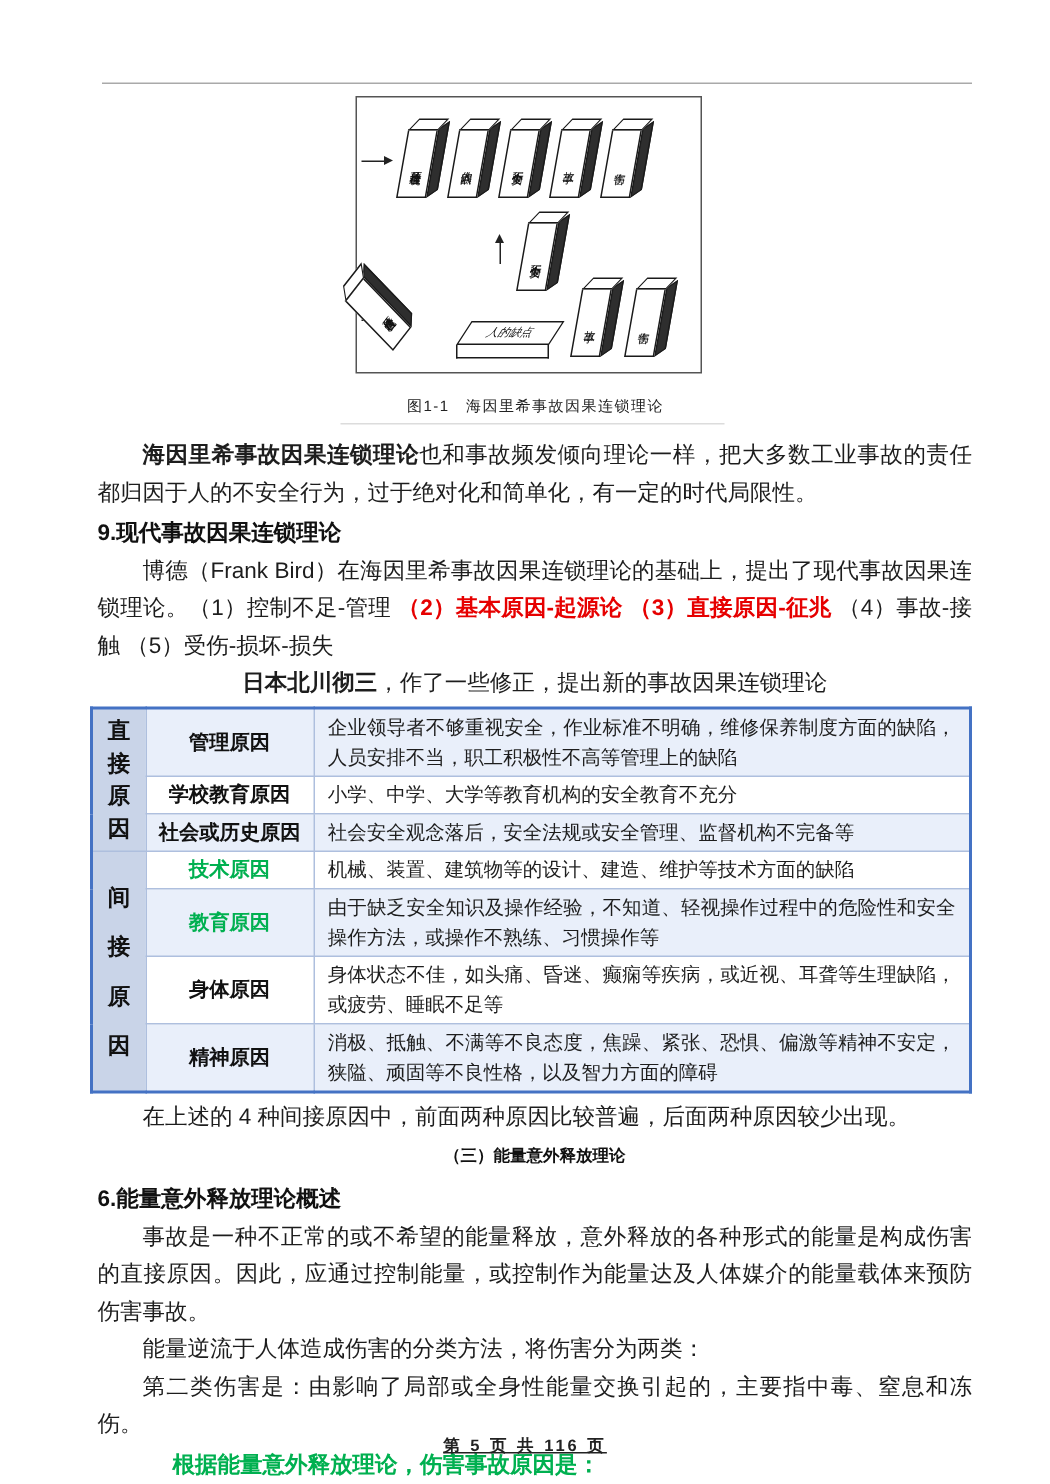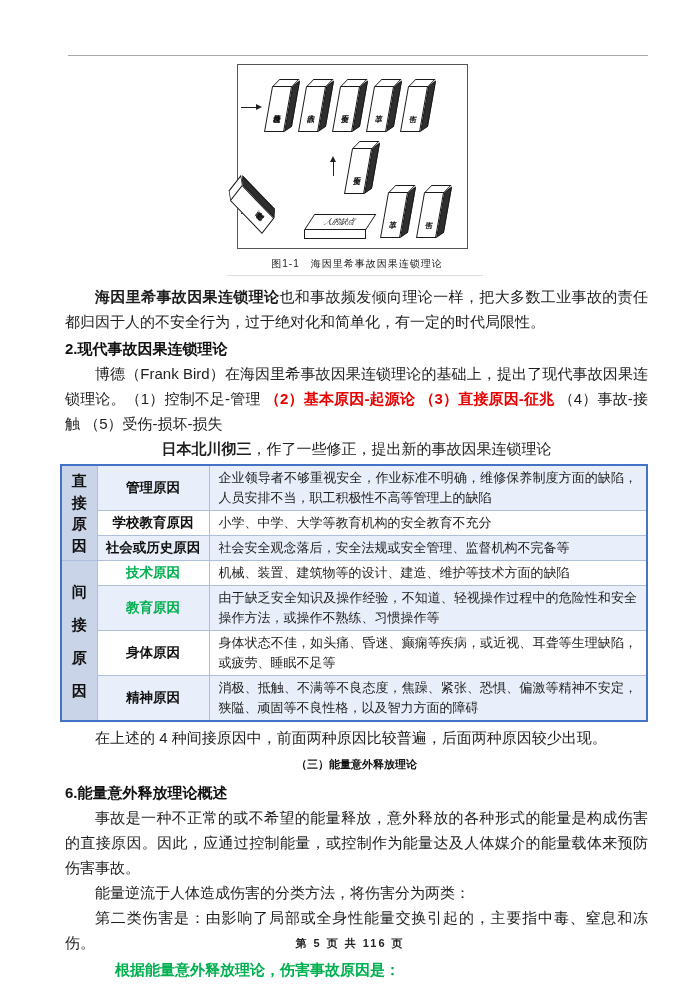--- a/index.html
+++ b/index.html
@@ -4,21 +4,21 @@
 <style>
   html,body{margin:0;padding:0;background:#ffffff;}
   .page{position:relative;width:700px;height:989px;background:#ffffff;overflow:hidden;
         font-family:"Liberation Sans","DejaVu Sans",sans-serif;color:#1a1a1a;}
   .top-rule{position:absolute;left:68px;top:55px;width:580px;border-top:1px solid #a9a9a9;}
   .flow{position:absolute;left:65px;top:64px;width:583px;}
 
   
   .fig{margin:0 0 0 172px;width:240px;}
   .fig-frame{position:relative;width:231px;height:185px;border:1.5px solid #555;background:#fff;box-sizing:border-box;}
-  .fig-caption{text-align:center;font-size:10px;color:#222;margin-top:8px;letter-spacing:1px;}
+  .fig-caption{text-align:center;font-size:10px;color:#222;margin-top:15px;letter-spacing:1px;}
   .fig-underline{width:256px;margin:4px 0 0 -10px;border-top:1px solid #dcdcdc;}
 
   .domino{position:absolute;}
   .dom3d{position:relative;width:20px;height:53px;transform:skewX(-10deg);transform-origin:bottom left;}
   .dfront{position:absolute;left:0;top:7px;width:20px;height:46px;background:#fff;border:1.3px solid #1a1a1a;
           box-sizing:border-box;display:flex;align-items:center;justify-content:center;z-index:2;}
   .dside{position:absolute;left:20px;top:7px;width:7px;height:46px;background:#2e2e2e;border:1px solid #1a1a1a;
          box-sizing:border-box;transform:skewY(-38deg);transform-origin:left bottom;z-index:1;}
   .dtop{position:absolute;left:0;top:0;width:20px;height:8px;background:#fff;border:1.3px solid #1a1a1a;
         box-sizing:border-box;transform:skewX(-38deg);transform-origin:left bottom;z-index:3;}
@@ -58,22 +58,22 @@
              min-height:100%;font-weight:bold;font-size:15px;color:#111;}
   .grp-inner span{display:block;line-height:1;}
   .grp3 .grp-inner{height:92px;}
   .grp4 .grp-inner{height:150px;}
   .lbl{width:112px;text-align:center;font-weight:bold;font-size:13.5px;color:#111;padding:2px 4px;}
   .lbl.green{color:#00b050;}
   .desc{padding:2px 9px;line-height:20px;color:#1d1d1d;text-align:justify;}
   tr.tint td{background:#e9effa;}
   tr.tint td.grp, tr td.grp{background:#c9d4e8;}
 
-  .footer{position:absolute;left:0;top:936px;width:700px;text-align:center;font-size:11px;font-weight:600;
-          color:#222;letter-spacing:2px;}
+  .footer{position:absolute;left:0;top:956px;width:700px;text-align:center;font-size:11px;font-weight:600;
+          color:#222;letter-spacing:2px;text-decoration:underline;}
 </style>
 </head>
 <body>
 
 <div class="page">
   <div class="top-rule"></div>
 
   <div class="flow">
 
     <figure class="fig">
@@ -170,21 +170,21 @@
               </div>
             </div>
         </div>
       </div>
       <figcaption class="fig-caption">图1-1　海因里希事故因果连锁理论</figcaption>
       <div class="fig-underline"></div>
     </figure>
 
     <p class="para indent p1"><b>海因里希事故因果连锁理论</b><span>也和事故频发倾向理论一样，把大多数工业事故的责任都归因于人的不安全行为，过于绝对化和简单化，有一定的时代局限性。</span></p>
 
-    <h3 class="h-sub">2.现代事故因果连锁理论</h3>
+    <h3 class="h-sub">9.现代事故因果连锁理论</h3>
 
     <p class="para indent"><span>博德（Frank Bird）在海因里希事故因果连锁理论的基础上，提出了现代事故因果连锁理论。（1）控制不足-管理 </span><b class="red">（2）基本原因-起源论 （3）直接原因-征兆</b><span> （4）事故-接触 （5）受伤-损坏-损失</span></p>
 
     <p class="para center"><b>日本北川彻三</b><span>，作了一些修正，提出新的事故因果连锁理论</span></p>
 
     <table class="cause-table">
       <tbody>
           <tr class="tint">
         <td class="grp grp3" rowspan="3">
           <div class="grp-inner">

